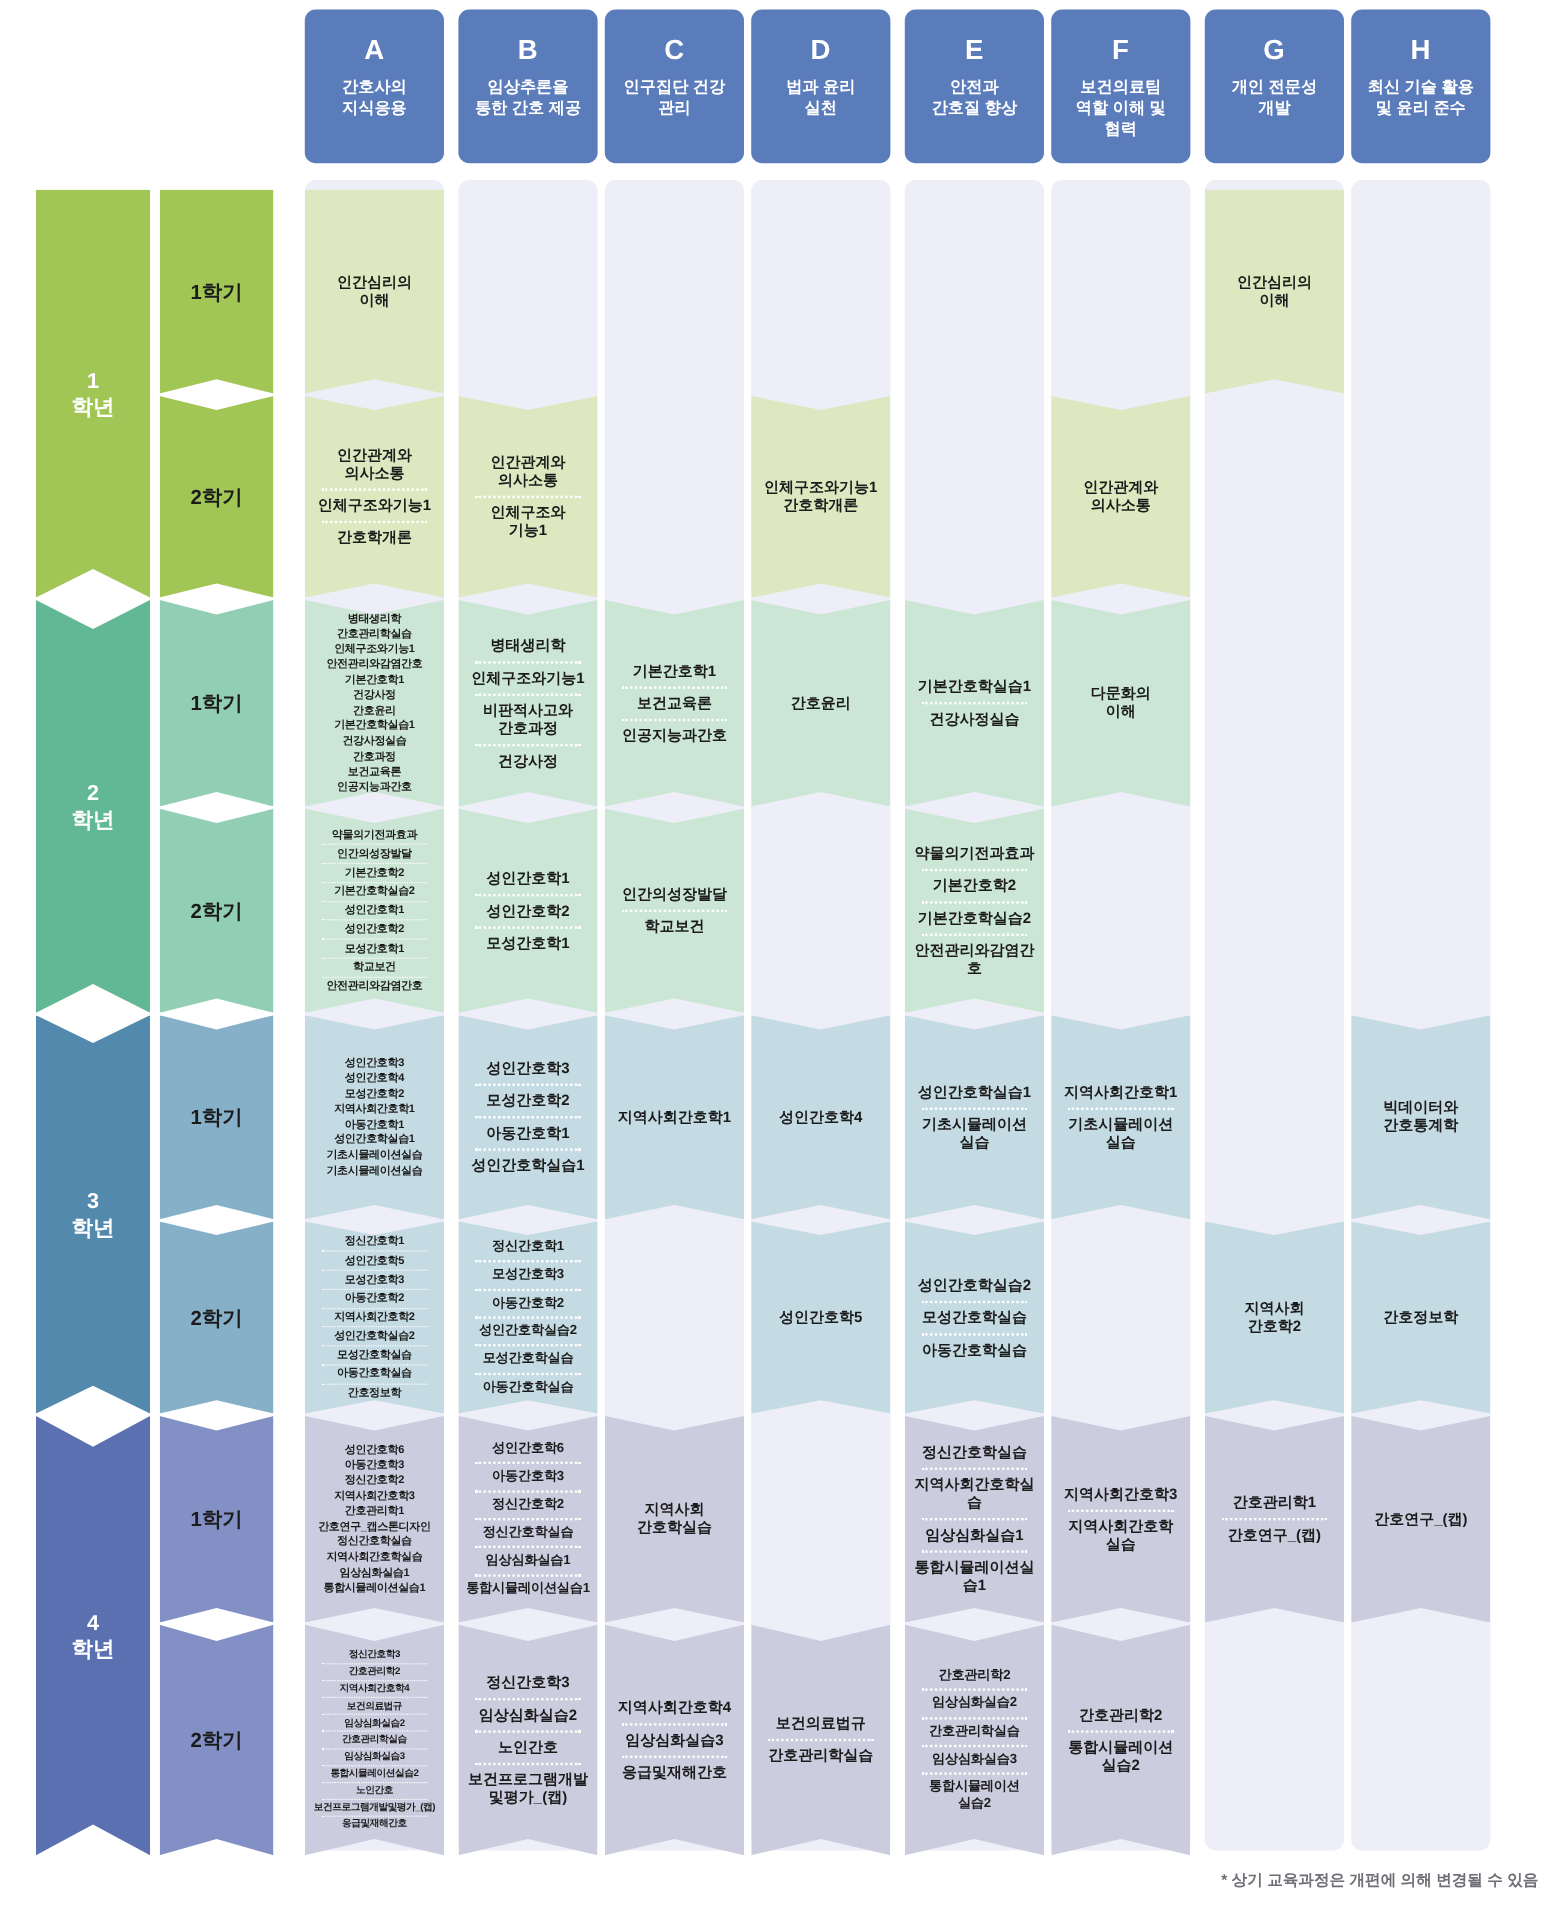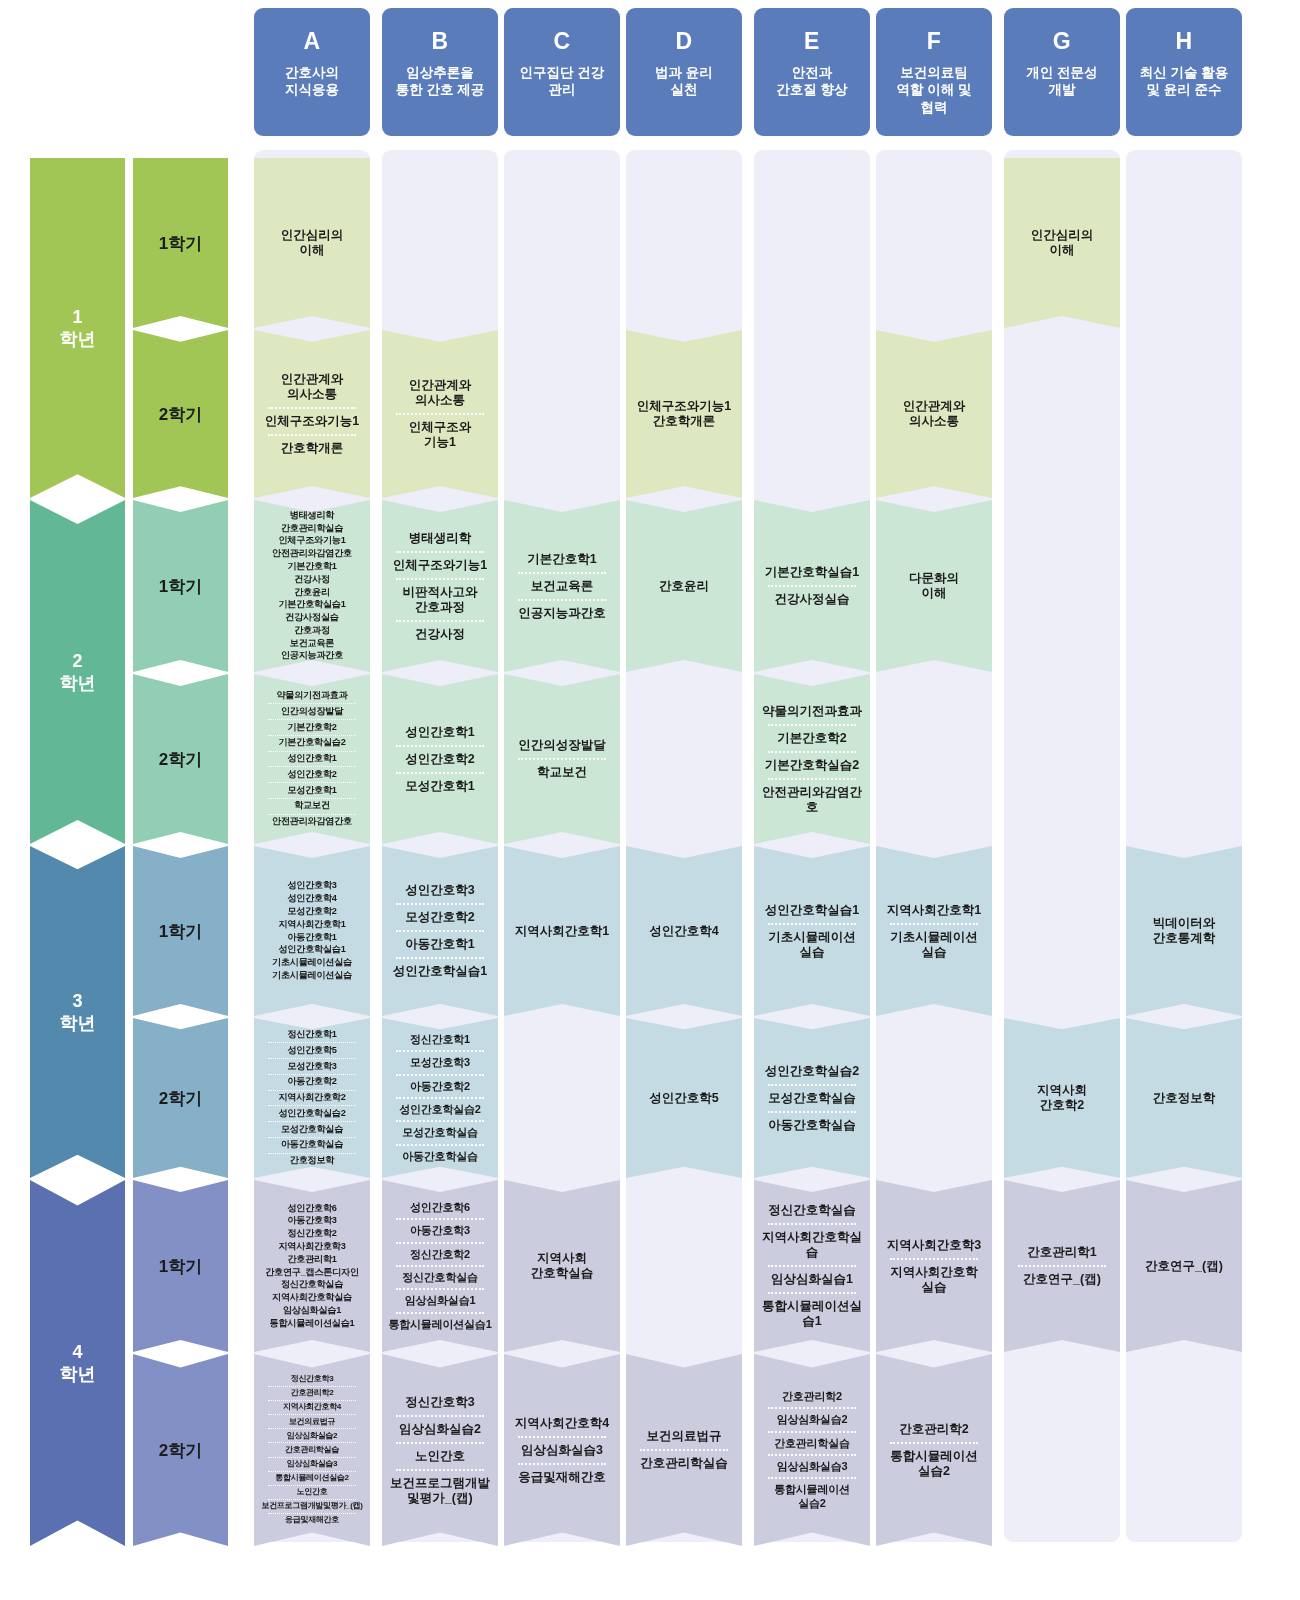--- a/index.html
+++ b/index.html
@@ -460,13 +460,14 @@
       <div class="cell  chev" style="left: 1126px; top: 846px; height: 170px; background: rgb(197, 219, 227);">
         <div class="course">빅데이터와<br>간호통계학</div>
       </div>
       <div class="cell  chev" style="left: 1126px; top: 1018px; height: 160px; background: rgb(197, 219, 227);">
         <div class="course">간호정보학</div>
       </div>
       <div class="cell  chev" style="left: 1126px; top: 1180px; height: 172px; background: rgb(204, 204, 223);">
         <div class="course">간호연구_(캡)</div>
       </div>
     </div>
+  <div class="footnote">* 상기 교육과정은 개편에 의해 변경될 수 있음</div>
 </div>
 
 </body></html>

